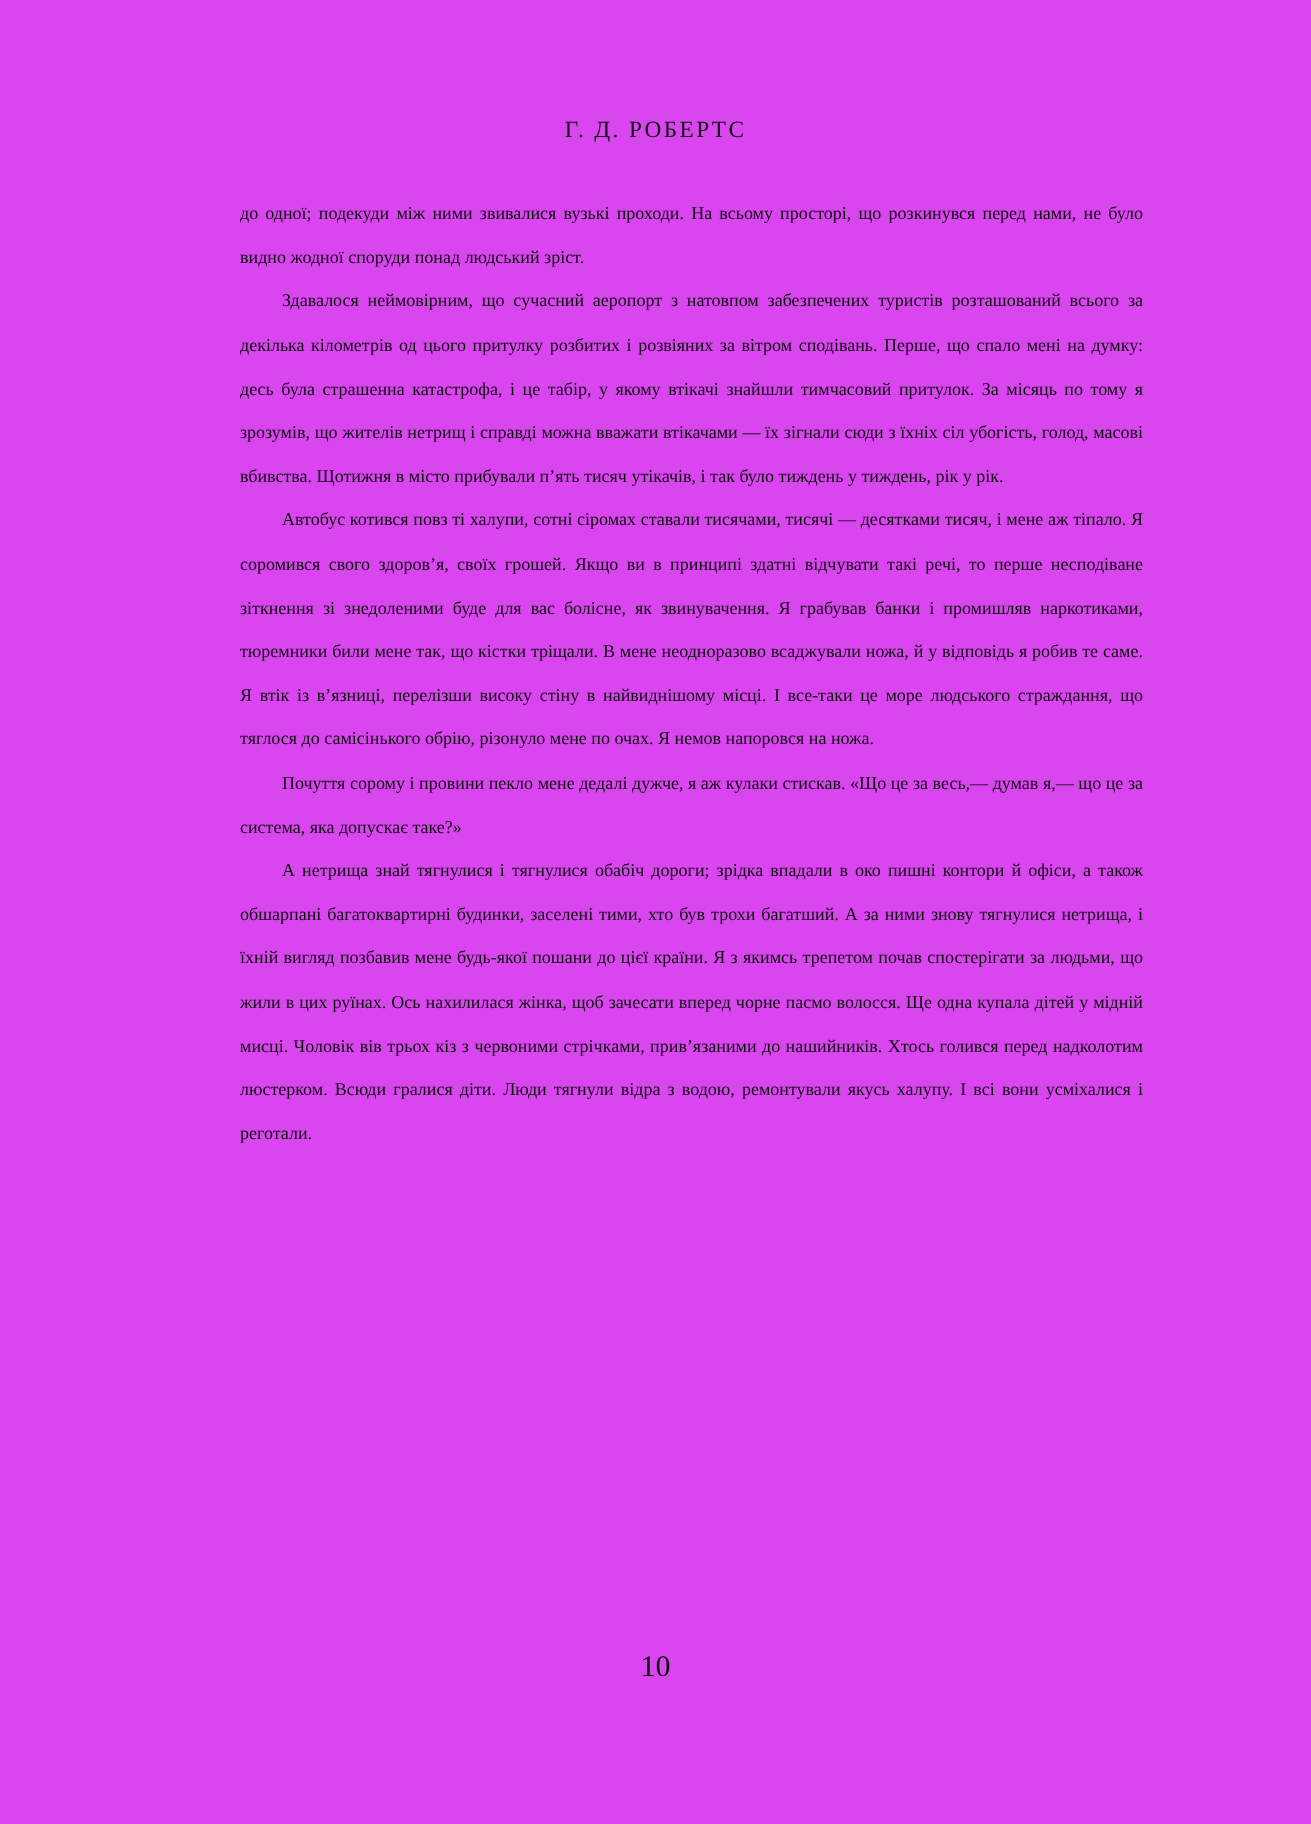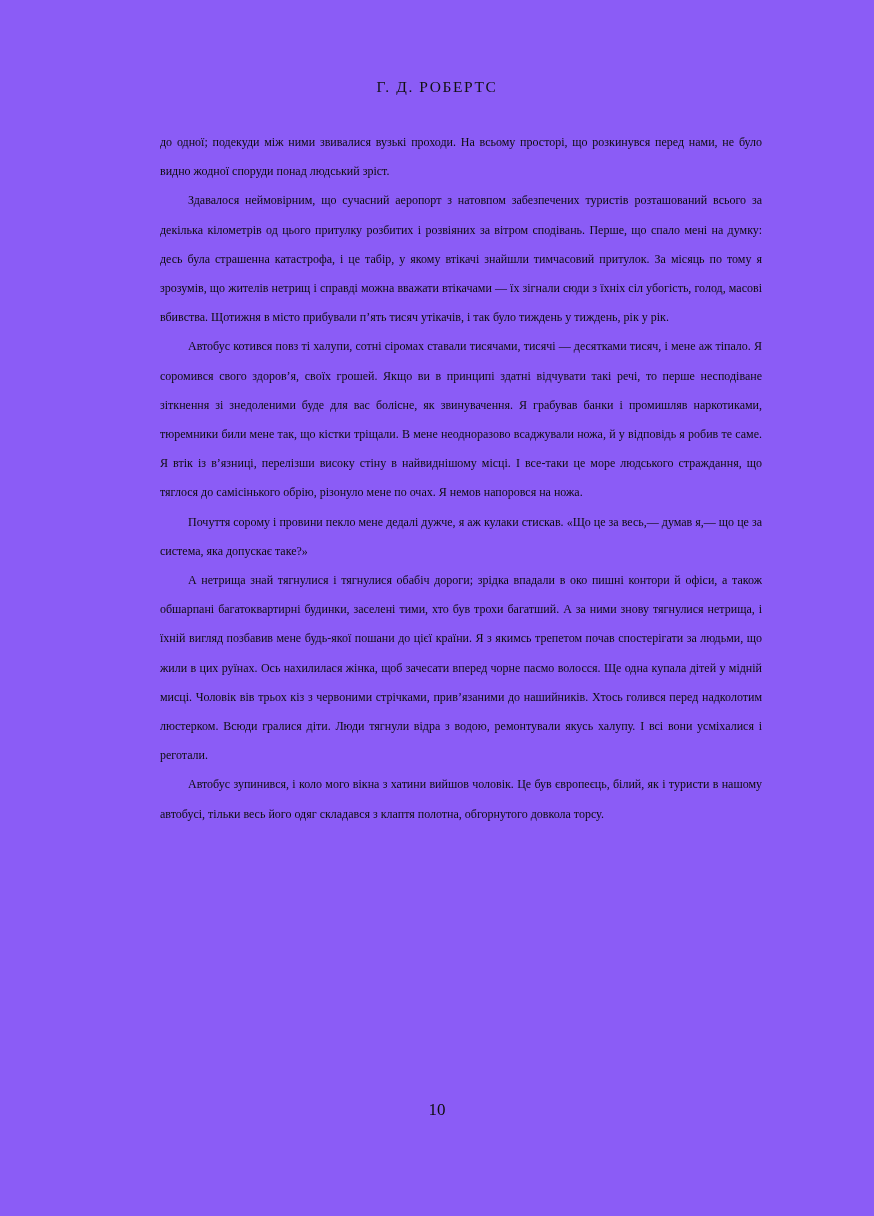--- a/index.html
+++ b/index.html
@@ -11,21 +11,21 @@
     height: 1216px;
     background: #ffffff;
     font-family: "Liberation Serif", "DejaVu Serif", serif;
     color: #0d0d0d;
     overflow: hidden;
   }
   .page {
     position: relative;
     width: 874px;
     height: 1216px;
-    background: #8b5cf6;
+    background: #d946ef;
     box-sizing: border-box;
   }
   .running-header {
     position: absolute;
     top: 78px;
     left: 0;
     width: 874px;
     text-align: center;
     font-size: 15.5px;
     letter-spacing: 1.6px;
@@ -52,35 +52,34 @@
   }
   p.para.no-indent {
     text-indent: 0;
   }
   .folio {
     position: absolute;
     top: 1100px;
     left: 0;
     width: 874px;
     text-align: center;
-    font-size: 17px;
+    font-size: 20px;
     color: #0d0d0d;
   }
 </style>
 </head>
 <body>
 
 <div class="page">
 
   <div class="running-header">Г. Д. РОБЕРТС</div>
 
   <div class="textblock">
     <p class="para no-indent">до одної; подекуди між ними звивалися вузькі проходи. На всьому просторі, що розкинувся перед нами, не було видно жодної споруди понад людський зріст.</p>
     <p class="para">Здавалося неймовірним, що сучасний аеропорт з натовпом забезпечених туристів розташований всього за декілька кілометрів од цього притулку розбитих і розвіяних за вітром сподівань. Перше, що спало мені на думку: десь була страшенна катастрофа, і це табір, у якому втікачі знайшли тимчасовий притулок. За місяць по тому я зрозумів, що жителів нетрищ і справді можна вважати втікачами — їх зігнали сюди з їхніх сіл убогість, голод, масові вбивства. Щотижня в місто прибували п’ять тисяч утікачів, і так було тиждень у тиждень, рік у рік.</p>
     <p class="para">Автобус котився повз ті халупи, сотні сіромах ставали тисячами, тисячі — десятками тисяч, і мене аж тіпало. Я соромився свого здоров’я, своїх грошей. Якщо ви в принципі здатні відчувати такі речі, то перше несподіване зіткнення зі знедоленими буде для вас болісне, як звинувачення. Я грабував банки і промишляв наркотиками, тюремники били мене так, що кістки тріщали. В мене неодноразово всаджували ножа, й у відповідь я робив те саме. Я втік із в’язниці, перелізши високу стіну в найвиднішому місці. І все-таки це море людського страждання, що тяглося до самісінького обрію, різонуло мене по очах. Я немов напоровся на ножа.</p>
     <p class="para">Почуття сорому і провини пекло мене дедалі дужче, я аж кулаки стискав. «Що це за весь,— думав я,— що це за система, яка допускає таке?»</p>
     <p class="para">А нетрища знай тягнулися і тягнулися обабіч дороги; зрідка впадали в око пишні контори й офіси, а також обшарпані багатоквартирні будинки, заселені тими, хто був трохи багатший. А за ними знову тягнулися нетрища, і їхній вигляд позбавив мене будь-якої пошани до цієї країни. Я з якимсь трепетом почав спостерігати за людьми, що жили в цих руїнах. Ось нахилилася жінка, щоб зачесати вперед чорне пасмо волосся. Ще одна купала дітей у мідній мисці. Чоловік вів трьох кіз з червоними стрічками, прив’язаними до нашийників. Хтось голився перед надколотим люстерком. Всюди гралися діти. Люди тягнули відра з водою, ремонтували якусь халупу. І всі вони усміхалися і реготали.</p>
-    <p class="para">Автобус зупинився, і коло мого вікна з хатини вийшов чоловік. Це був європеєць, білий, як і туристи в нашому автобусі, тільки весь його одяг складався з клаптя полотна, обгорнутого довкола торсу.</p>
   </div>
 
   <div class="folio">10</div>
 
 </div>
 
 </body></html>

